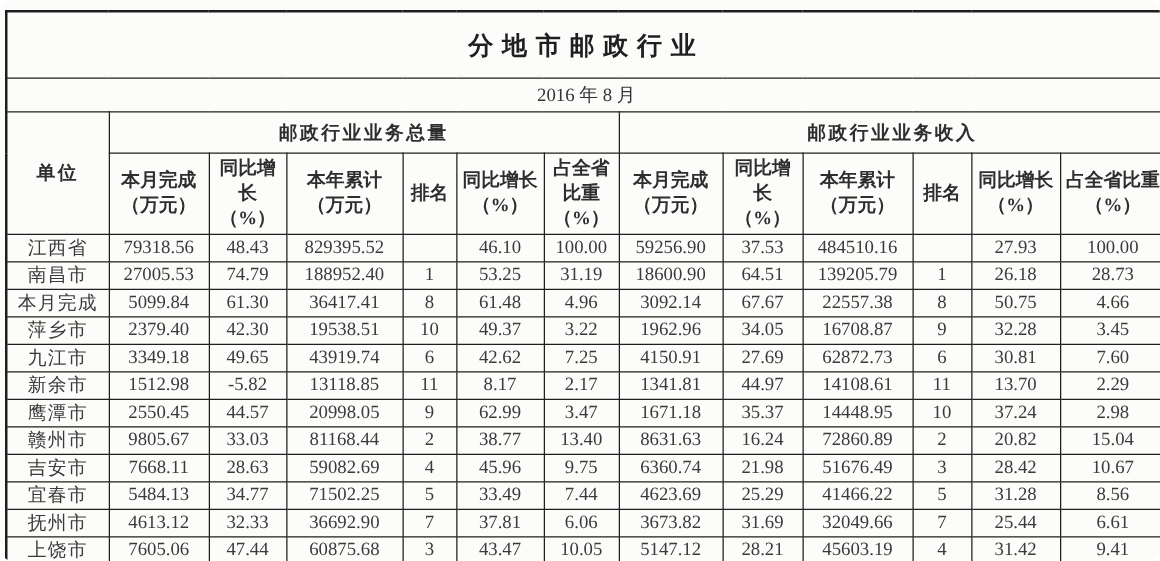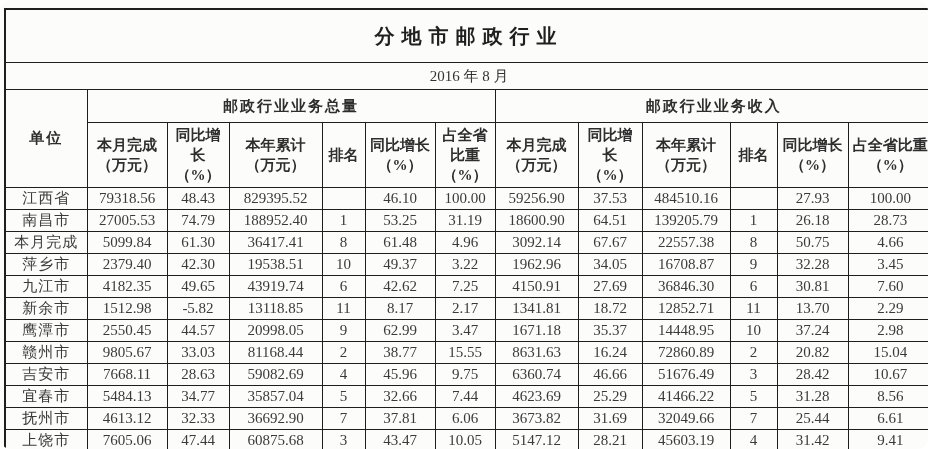--- a/index.html
+++ b/index.html
@@ -189,44 +189,44 @@
           <td>3.22</td>
           <td>1962.96</td>
           <td>34.05</td>
           <td>16708.87</td>
           <td>9</td>
           <td>32.28</td>
           <td>3.45</td>
         </tr>
         <tr>
           <td class="region-cell">九江市</td>
-          <td>4182.35</td>
+          <td>3349.18</td>
           <td>49.65</td>
           <td>43919.74</td>
           <td>6</td>
           <td>42.62</td>
           <td>7.25</td>
           <td>4150.91</td>
           <td>27.69</td>
-          <td>36846.30</td>
+          <td>62872.73</td>
           <td>6</td>
           <td>30.81</td>
           <td>7.60</td>
         </tr>
         <tr>
           <td class="region-cell">新余市</td>
           <td>1512.98</td>
           <td>-5.82</td>
           <td>13118.85</td>
           <td>11</td>
           <td>8.17</td>
           <td>2.17</td>
           <td>1341.81</td>
-          <td>18.72</td>
-          <td>12852.71</td>
+          <td>44.97</td>
+          <td>14108.61</td>
           <td>11</td>
           <td>13.70</td>
           <td>2.29</td>
         </tr>
         <tr>
           <td class="region-cell">鹰潭市</td>
           <td>2550.45</td>
           <td>44.57</td>
           <td>20998.05</td>
           <td>9</td>
@@ -239,50 +239,50 @@
           <td>37.24</td>
           <td>2.98</td>
         </tr>
         <tr>
           <td class="region-cell">赣州市</td>
           <td>9805.67</td>
           <td>33.03</td>
           <td>81168.44</td>
           <td>2</td>
           <td>38.77</td>
-          <td>15.55</td>
+          <td>13.40</td>
           <td>8631.63</td>
           <td>16.24</td>
           <td>72860.89</td>
           <td>2</td>
           <td>20.82</td>
           <td>15.04</td>
         </tr>
         <tr>
           <td class="region-cell">吉安市</td>
           <td>7668.11</td>
           <td>28.63</td>
           <td>59082.69</td>
           <td>4</td>
           <td>45.96</td>
           <td>9.75</td>
           <td>6360.74</td>
-          <td>46.66</td>
+          <td>21.98</td>
           <td>51676.49</td>
           <td>3</td>
           <td>28.42</td>
           <td>10.67</td>
         </tr>
         <tr>
           <td class="region-cell">宜春市</td>
           <td>5484.13</td>
           <td>34.77</td>
-          <td>35857.04</td>
+          <td>71502.25</td>
           <td>5</td>
-          <td>32.66</td>
+          <td>33.49</td>
           <td>7.44</td>
           <td>4623.69</td>
           <td>25.29</td>
           <td>41466.22</td>
           <td>5</td>
           <td>31.28</td>
           <td>8.56</td>
         </tr>
         <tr>
           <td class="region-cell">抚州市</td>

